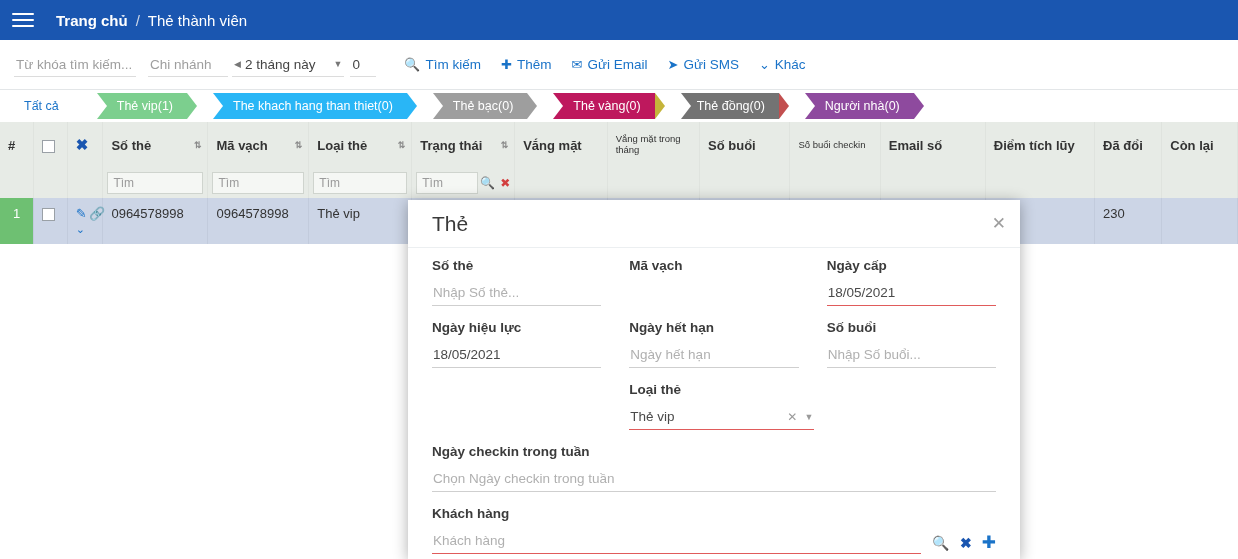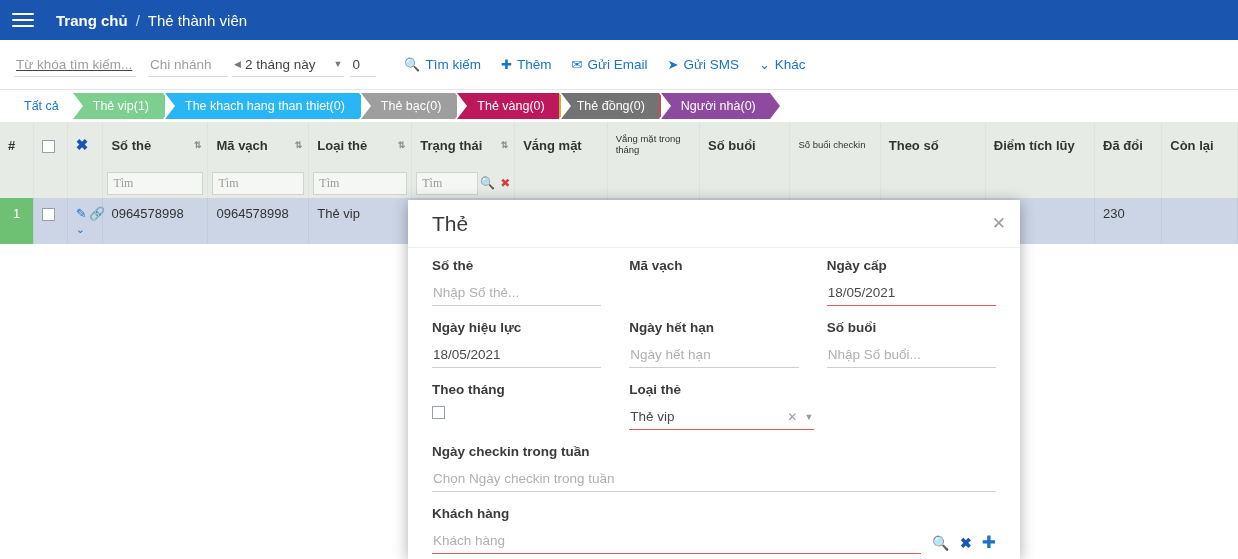--- a/index.html
+++ b/index.html
@@ -60,21 +60,21 @@
     border: none;
     border-bottom: 1px solid #dcdcdc;
     outline: none;
     font-size: 13.5px;
     color: #444;
     padding: 4px 2px;
     background: transparent;
     font-family: "Liberation Sans", sans-serif;
   }
   .tb-input::placeholder { color: #9e9e9e; }
-  #kw { width: 122px; margin-right: 12px; text-decoration: underline; }
+  #kw { width: 122px; margin-right: 12px; }
   #branch { width: 80px; margin-right: 4px; }
   .tb-select {
     display: flex; align-items: center;
     border-bottom: 1px solid #dcdcdc;
     font-size: 13.5px; color: #444;
     padding: 4px 2px; margin-right: 6px;
     cursor: pointer; gap: 4px;
   }
   .caret-left { font-size: 9px; color: #777; }
   .caret-right { font-size: 9px; color: #777; margin-left: 14px; }
@@ -89,20 +89,21 @@
   .tb-btn .ic { font-size: 13px; line-height: 1; }
   .ic-blue { color: #1a73c8; }
 
   
   .tabs {
     height: 32px;
     display: flex; align-items: center;
     padding-left: 10px;
     background: #fff;
     font-size: 12.5px;
+    gap: 24px;
   }
   .tab-plain {
     color: #1a73c8; padding: 0 14px; cursor: pointer;
   }
   .chev {
     position: relative;
     height: 26px;
     display: flex; align-items: center;
     color: #fff;
     padding: 0 14px 0 20px;
@@ -152,21 +153,21 @@
     height: 30px;
   }
   .filter-row input {
     width: 100%;
     border: 1px solid #cfd4ce;
     background: #f5f7f4;
     font-size: 12px;
     padding: 3px 5px;
     color: #8b5cf6;
     outline: none;
-    font-family: Liberation Serif, serif;
+    font-family: Liberation Sans, sans-serif;
   }
   .filter-row input::placeholder { color: #9a9a9a; }
   .data-row td {
     background: #ccd5e6;
     font-size: 13px;
     color: #333;
     padding: 8px;
     height: 42px;
     vertical-align: top;
     border-right: 1px solid #c2cbdc;
@@ -351,21 +352,21 @@
           <th><span>Vắng mặt</span></th>
           <th>
               <span class="sub">Vắng mặt
 trong tháng</span>
             </th>
           <th><span>Số buổi</span></th>
           <th>
               <span class="sub">Số buổi
 checkin</span>
             </th>
-          <th><span>Theo số</span></th>
+          <th><span>Email số</span></th>
           <th><span>Điểm tích lũy</span></th>
           <th><span>Đã đổi</span></th>
           <th><span>Còn lại</span></th>
         </tr>
         <tr class="filter-row">
           <td></td>
           <td></td>
           <td></td>
           <td><input placeholder="Tìm" style=""></td>
           <td><input placeholder="Tìm" style=""></td>
@@ -438,24 +439,20 @@
         </div>
         <div class="fld">
           <div class="fld-label">Ngày hết hạn</div>
           <input class="fld-input" placeholder="Ngày hết hạn" style="">
         </div>
         <div class="fld">
           <div class="fld-label">Số buổi</div>
           <input class="fld-input" placeholder="Nhập Số buổi..." style="">
         </div>
 
-        <div class="fld">
-          <div class="fld-label">Theo tháng</div>
-          <span class="tiny-chk"></span>
-        </div>
         <div class="fld" style="grid-column:2 / span 2;">
           <div class="fld-label">Loại thẻ</div>
           <div class="select-box" style="width:185px;">
             <span>Thẻ vip</span>
             <span class="sel-x">✕</span>
             <span class="sel-caret">▼</span>
           </div>
         </div>
 
         <div class="fld fld-wide">

